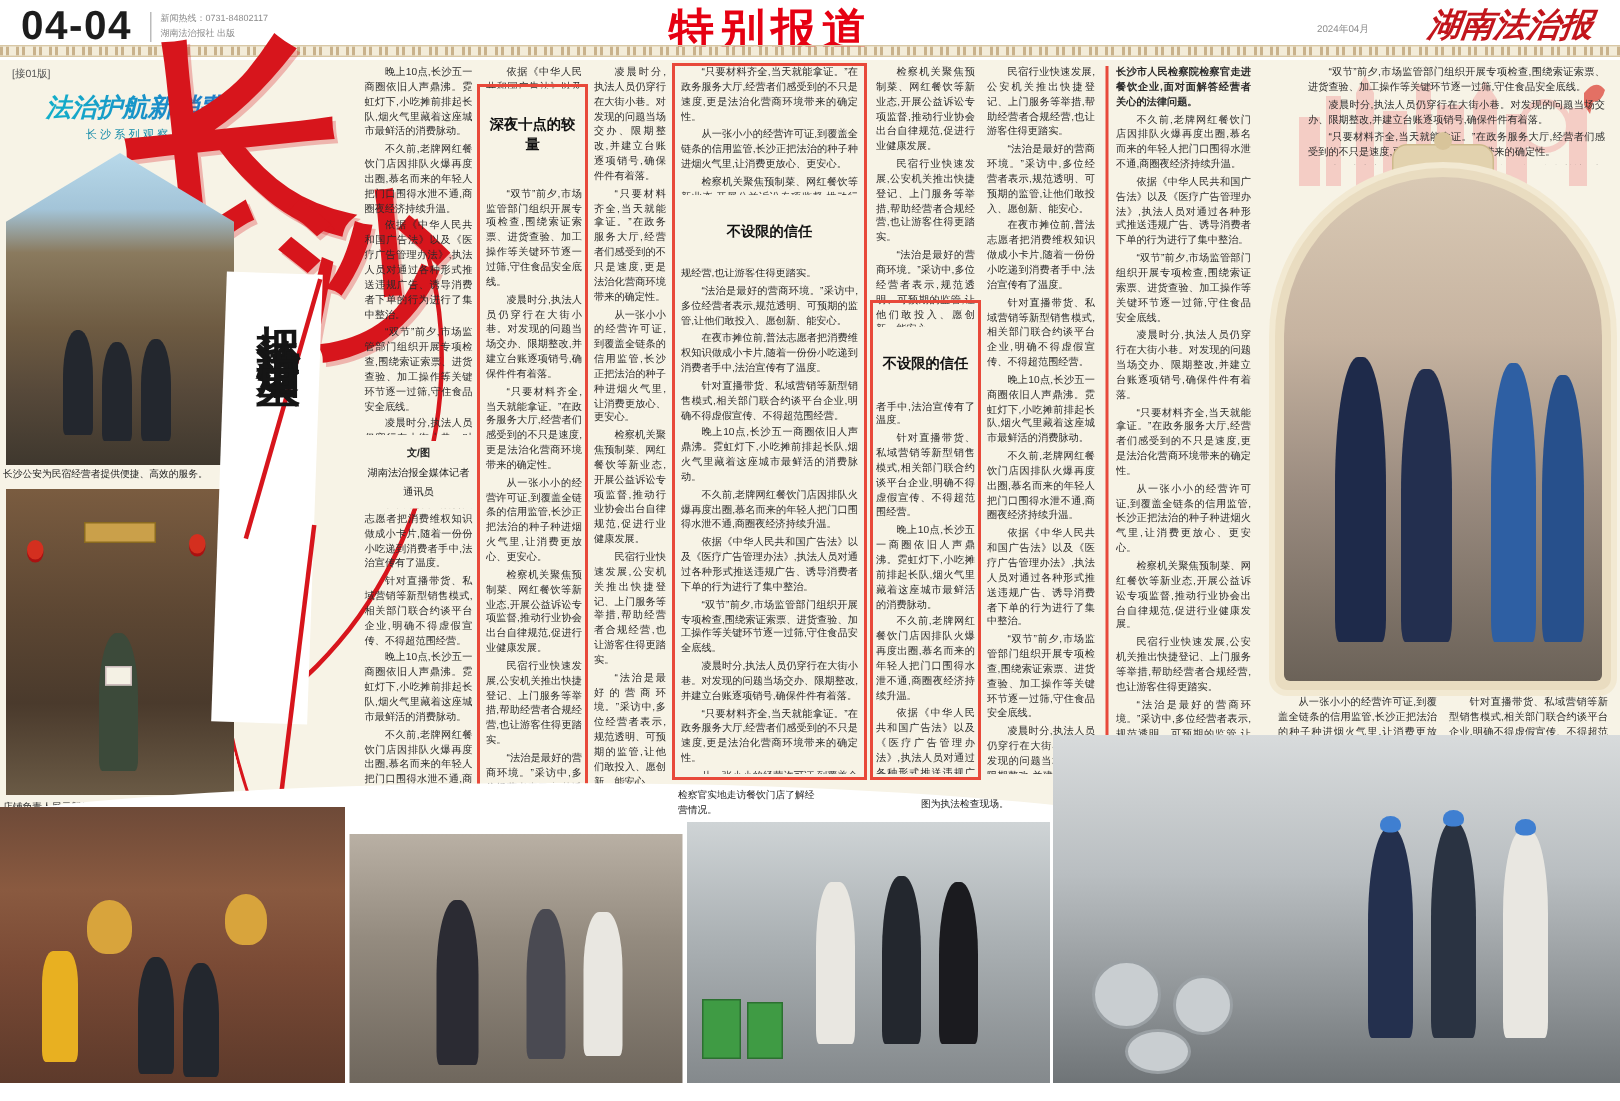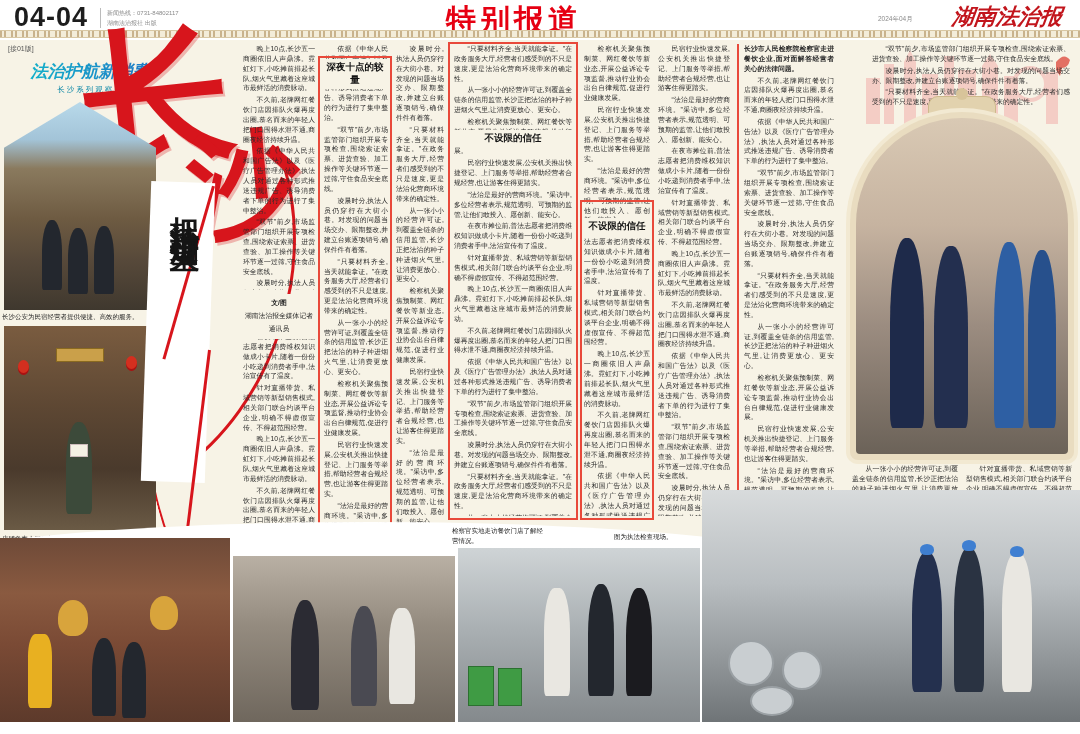--- a/index.html
+++ b/index.html
@@ -67,21 +67,21 @@
   .caption{position:absolute;font-size:6.5px;line-height:1.5;color:#222;}
   .caption.on-cream{background:var(--cream);}
 
   
   .col{position:absolute;top:44px;height:506px;overflow:hidden;}
   .para{margin:0 0 2px;text-indent:2em;font-size:6.8px;line-height:1.45;text-align:justify;color:#2b2b2b;}
   .para.lead{text-indent:0;font-weight:bold;}
   .rbox{position:absolute;border:2px solid var(--box_red);pointer-events:none;}
   .rrule{position:absolute;width:2px;background:var(--box_red);}
   .subhead{position:absolute;font-weight:bold;font-size:9.5px;color:#111;text-align:center;
-           background:var(--cream);padding:2px 0;}
+           background:var(--cream);padding:18px 0;}
   .byline{position:absolute;left:243px;top:294px;width:72px;text-align:center;background:var(--cream);
           font-size:6.8px;line-height:1.9;color:#222;padding:3px 0;}
   .byline .b1{font-weight:bold;}
 
   
   .skyline{position:absolute;left:860px;top:44px;width:214px;height:80px;opacity:.85;}
   .arch-top{position:absolute;left:928px;top:96px;width:68px;height:18px;background:#e2d2ae;
             border-radius:10px 10px 0 0;border:1px solid #cdb98c;}
   .arch-finial{position:absolute;left:956px;top:88px;width:12px;height:12px;background:#d8c49a;border-radius:50%;}
   .arch{position:absolute;left:850px;top:112px;width:224px;height:348px;background:#e9dcc0;

